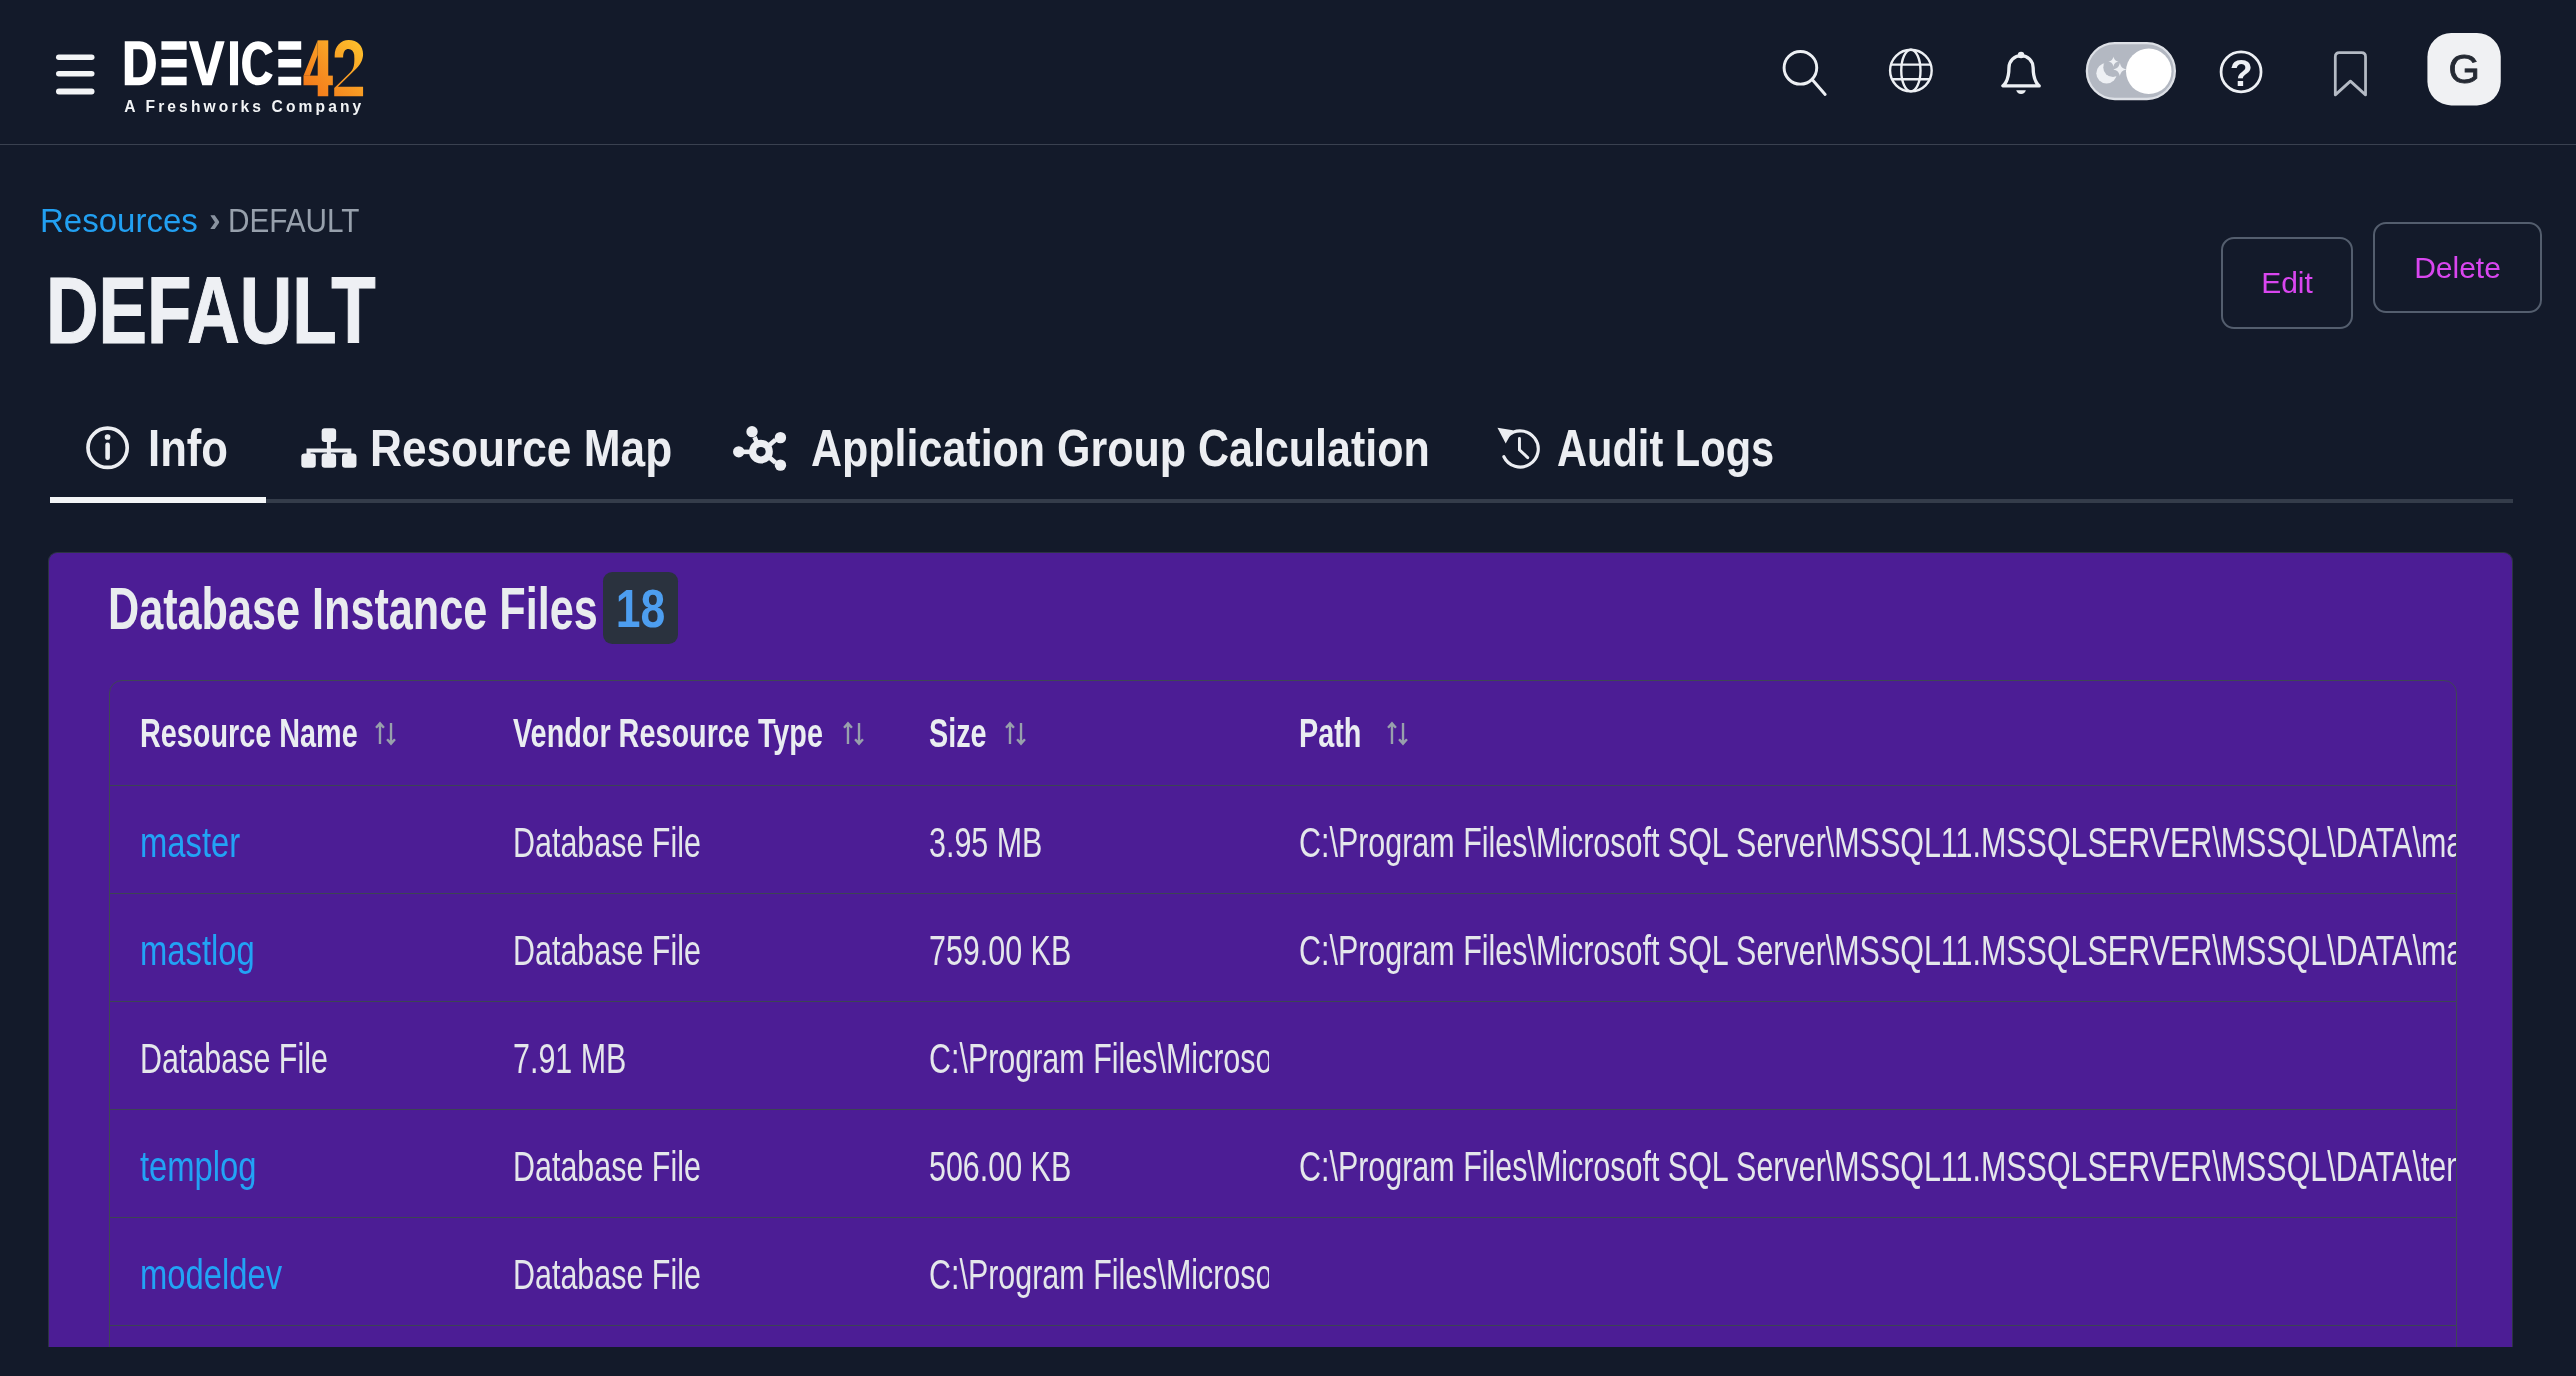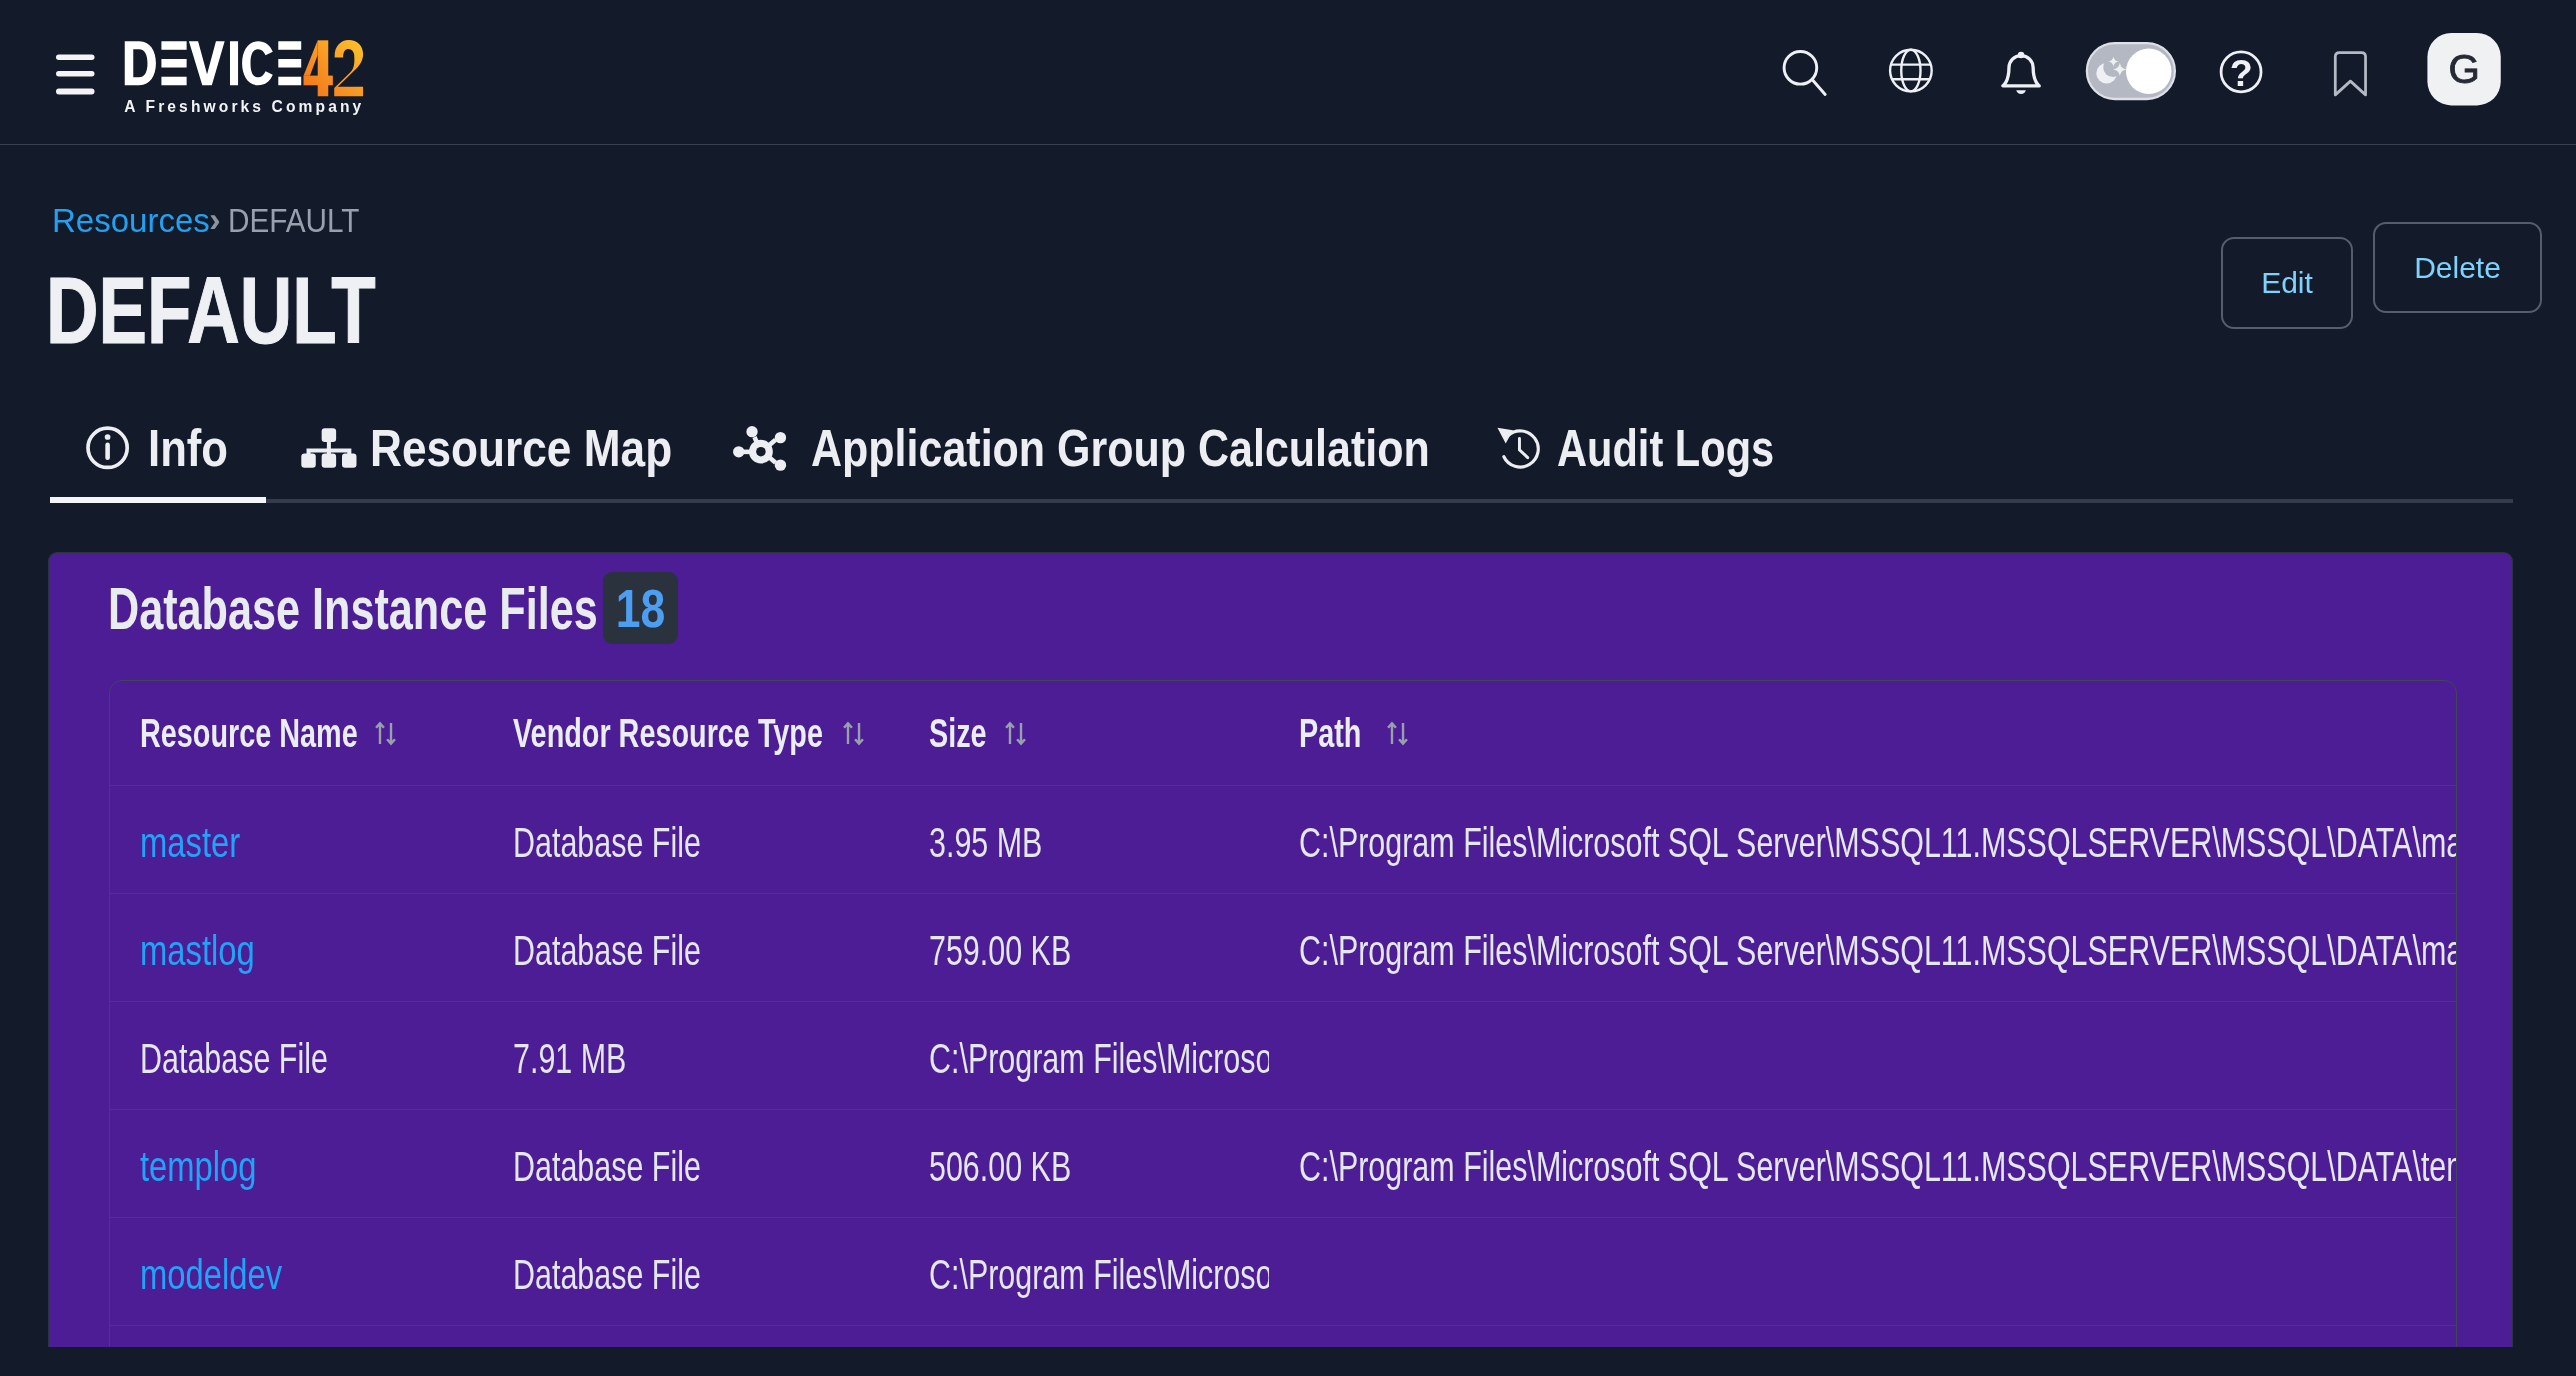--- a/index.html
+++ b/index.html
@@ -10,21 +10,21 @@
 .txt { position:absolute; white-space:nowrap; transform-origin:0 50%; }
 
 #nav { position:absolute; left:0; top:0; width:2576px; height:145px; border-bottom:1.8px solid #3a4150; background:#131a2a; }
 
 .crumb-blue { color:#22a0f2; font-size:33px; }
 .crumb-sep { color:#8a93a0; font-size:35px; font-weight:700; }
 .crumb-gray { color:#97a0ac; font-size:33px; }
 
 #h1 { left:46px; top:257px; font-size:94px; font-weight:700; color:#eef0f4; -webkit-text-stroke:1.1px #eef0f4; letter-spacing:0px; transform:scaleX(0.773); }
 
-.btn { position:absolute; border:2.3px solid #545e6e; border-radius:13px; color:#7dd3fc; font-size:30px; display:flex; align-items:center; justify-content:center; }
+.btn { position:absolute; border:2.3px solid #545e6e; border-radius:13px; color:#d946ef; font-size:30px; display:flex; align-items:center; justify-content:center; }
 
 .tabtxt { color:#eceef2; font-size:52px; font-weight:700; transform:scaleX(0.85); }
 #tabtrack { left:50px; top:499px; width:2463px; height:3.7px; background:#343c4a; }
 #tabactive { left:50px; top:497px; width:216px; height:5.5px; background:#f3f5f7; }
 
 #card { left:48px; top:552px; width:2465px; height:795px; background:#4c1d95; border:0.9px solid #2c3442; border-bottom:none; border-radius:9.2px 9.2px 0 0; overflow:hidden; }
 #cardhead { left:59px; top:22px; font-size:59px; font-weight:700; color:#e9ecef; transform:scaleX(0.732); transform-origin:0 0; position:absolute; white-space:nowrap; }
 #badge { position:absolute; left:554px; top:19px; width:75px; height:72px; background:#2a323e; border-radius:9.2px; display:flex; align-items:center; justify-content:center; }
 #badge span { color:#4d9ef0; font-size:53px; font-weight:700; transform:scaleX(0.84); }
 
@@ -108,21 +108,21 @@
     <circle cx="2443.7" cy="78.5" r="21.8"></circle>
   </g>
   <text x="2443.9" y="93.5" text-anchor="middle" fill="#edf0f4" font-family="Liberation Sans" font-size="41" font-weight="700">?</text>
 
   <path d="M2546.5,103.5 L2546.5,62 Q2546.5,57.5 2551,57.5 L2575,57.5 Q2579.5,57.5 2579.5,62 L2579.5,103.5 L2563,88.5 Z" stroke="#b4bac4" stroke-width="3" stroke-linejoin="round" fill="none"></path>
 
   <rect x="2647" y="36" width="80" height="79" rx="26" fill="#f0f1f3"></rect>
   <text x="2687" y="91" text-anchor="middle" fill="#252a33" font-family="Liberation Sans" font-size="44" font-weight="400" stroke="#252a33" stroke-width="0.9">G</text>
 </svg>
 
-<div class="txt crumb-blue" style="left:52px;top:202px">Resources</div>
+<div class="txt crumb-blue" style="left:40px;top:202px">Resources</div>
 <div class="txt crumb-sep" style="left:209px;top:199px">›</div>
 <div class="txt crumb-gray" style="left:228px;top:202px;transform:scaleX(0.90)">DEFAULT</div>
 
 <div class="txt" id="h1">DEFAULT</div>
 
 <div class="btn" style="left:2221px;top:237px;width:132px;height:92px">
       <span>Edit</span>
     </div>
 <div class="btn" style="left:2373px;top:222px;width:169px;height:91px">
       <span>Delete</span>

